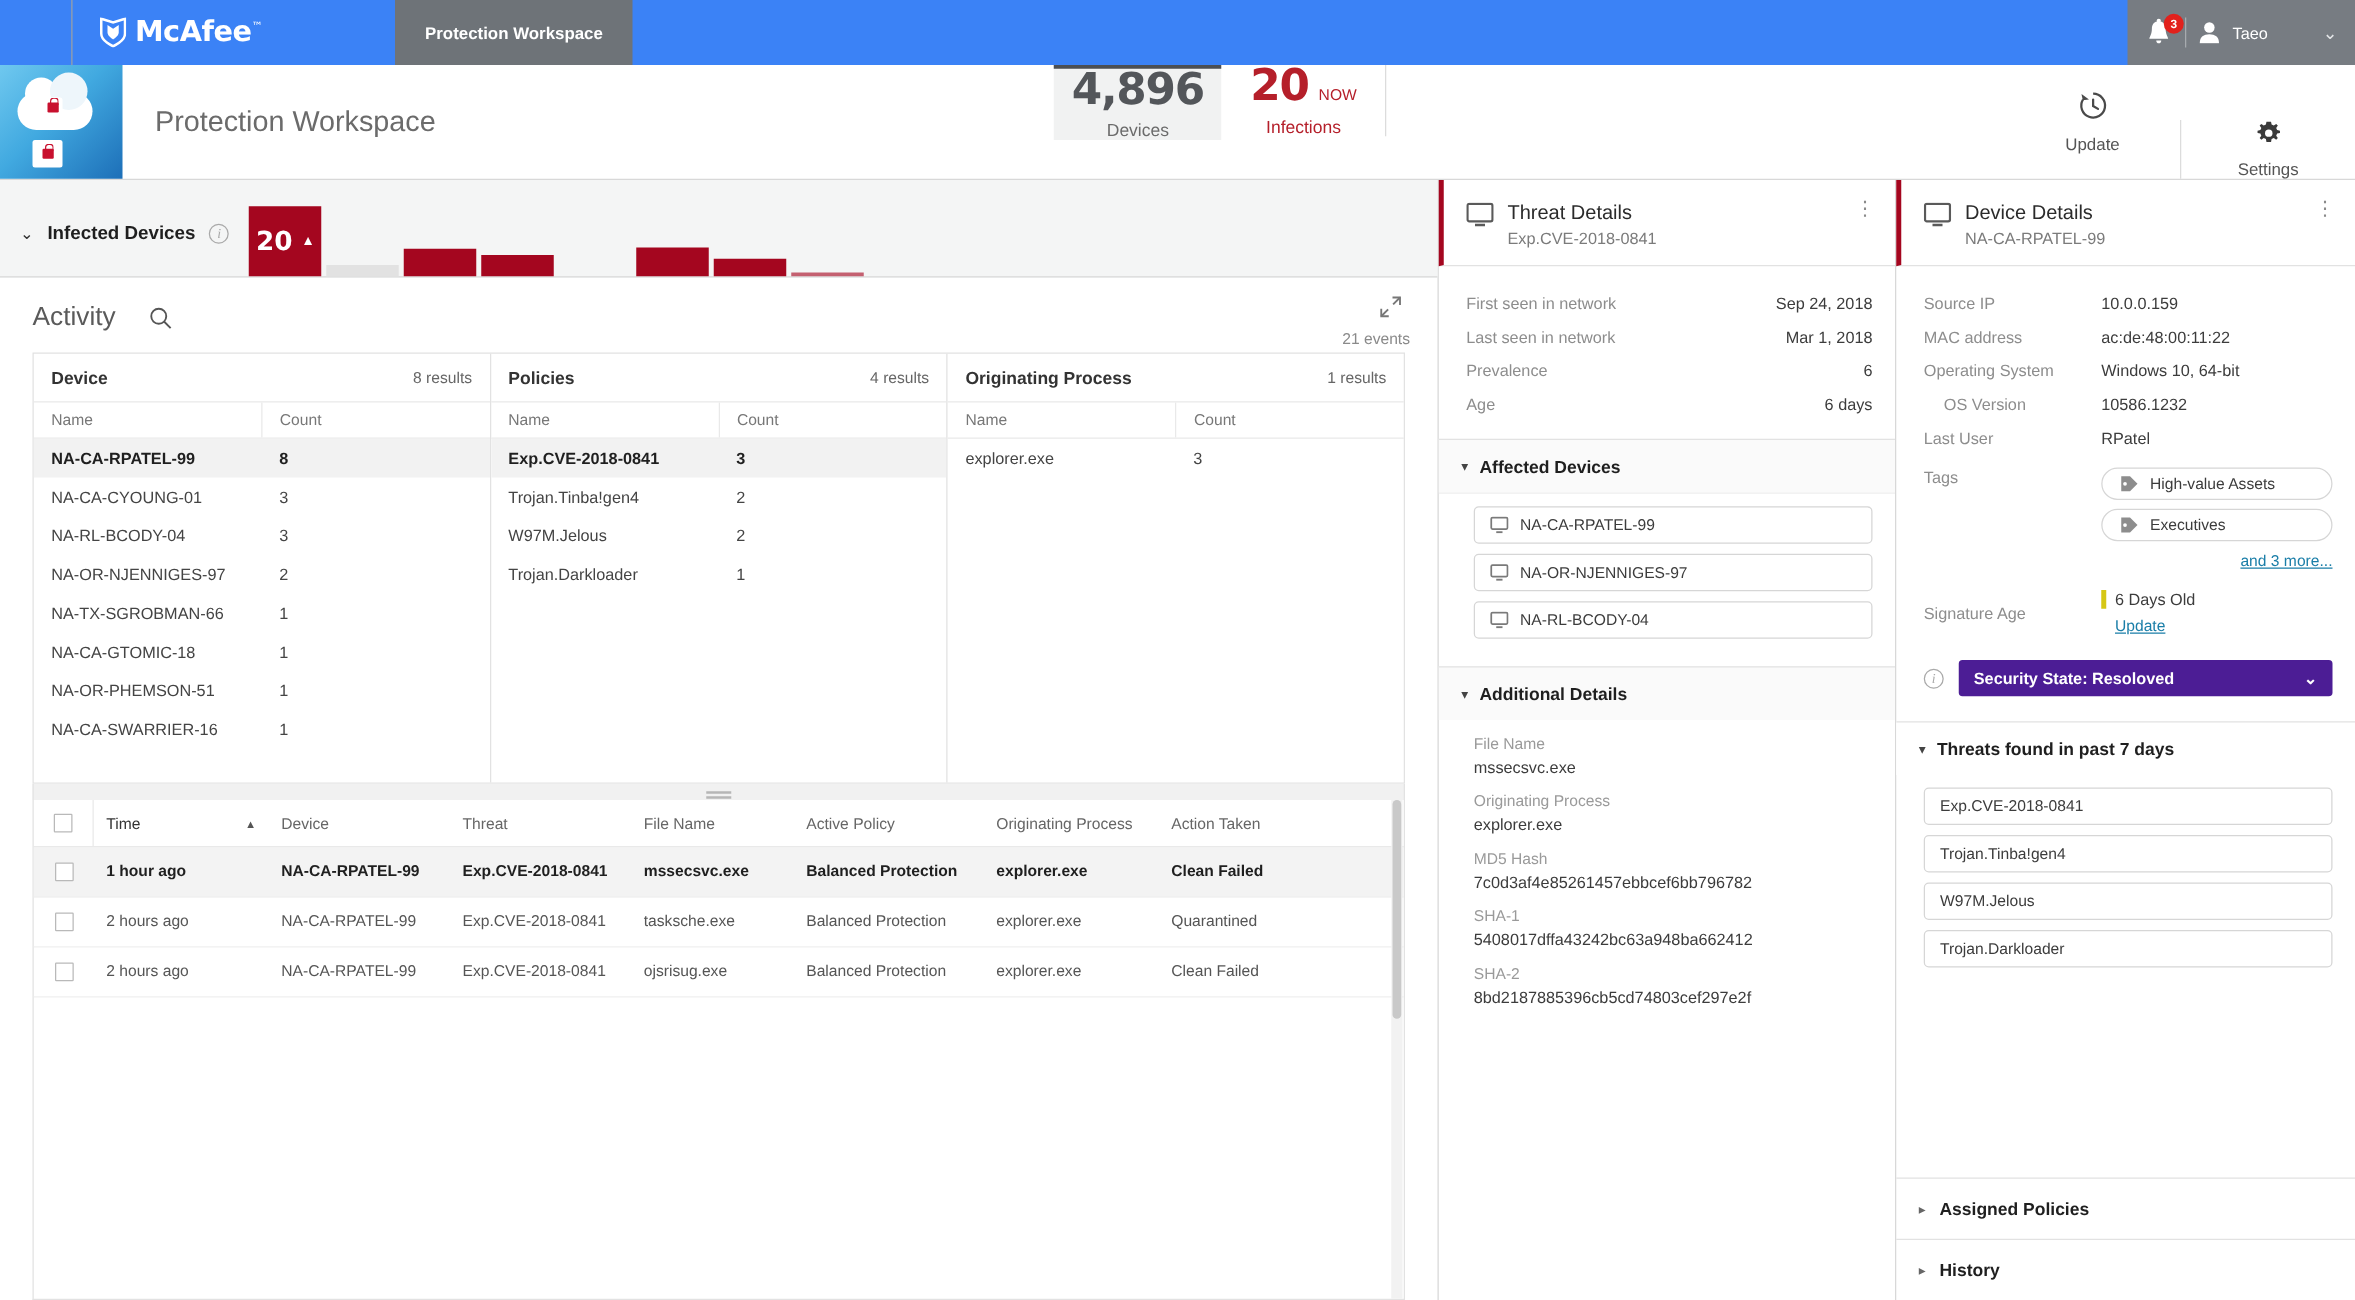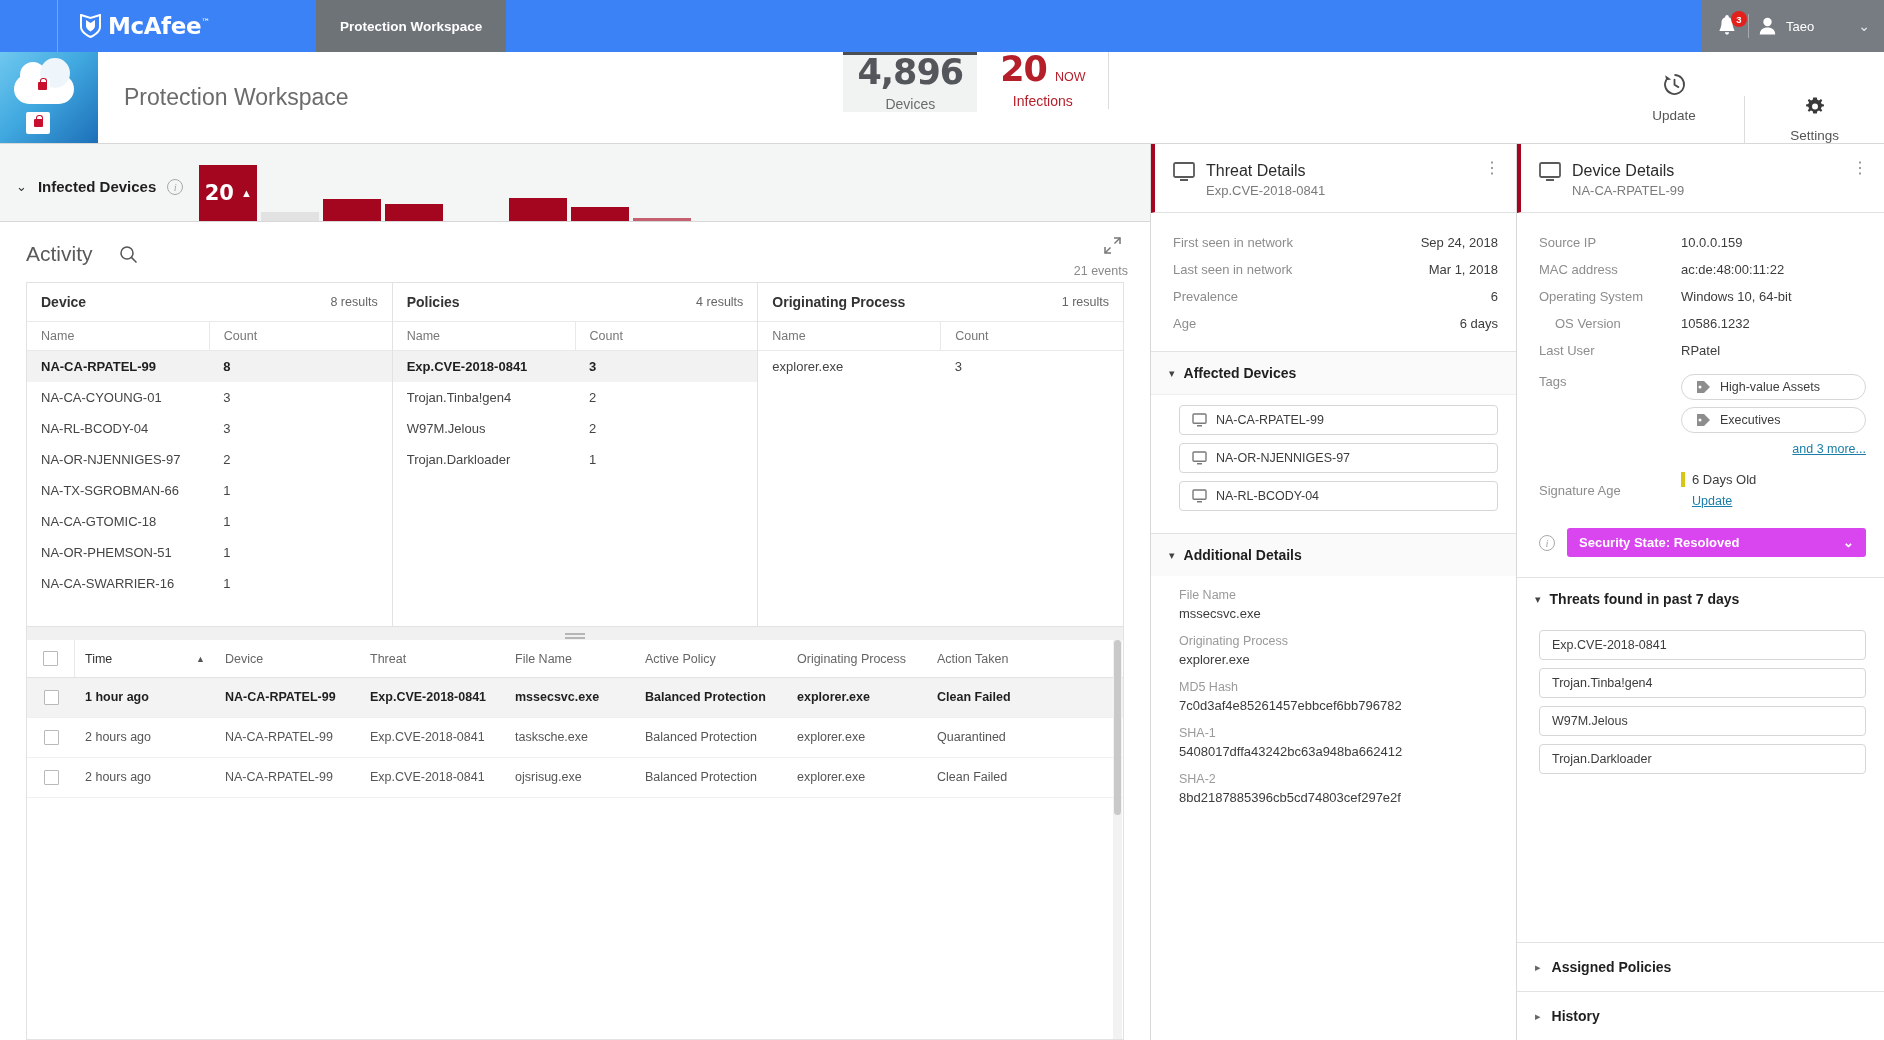--- a/index.html
+++ b/index.html
@@ -180,21 +180,21 @@
               display: flex; align-items: center; gap: 9px; font-size: 12.5px; color: #3c3c3c; background:#fff;}
   .addl { padding: 12px 18px 8px 28px; }
   .addl-item { margin-bottom: 13px; }
   .addl-k { font-size: 12.5px; color: #9a9a9a; margin-bottom: 4px; }
   .addl-v { font-size: 13px; color: #3c3c3c; word-break: break-all; }
   .tag-chip { border: 1px solid #d6d6d6; border-radius: 14px; padding: 5px 14px; margin-bottom: 7px;
               display: flex; align-items: center; gap: 9px; font-size: 12.5px; color: #3c3c3c; }
   .link { color: #1a7ea8; text-decoration: underline; font-size: 12.5px; }
   .sig-row { display: flex; align-items: center; gap: 7px; }
   .sig-bar { width: 4px; height: 15px; background: #d6c715; display: block; }
-  .sec-state { background: #d946ef; color: #fff; font-size: 13px; font-weight: bold;
+  .sec-state { background: #4c1d95; color: #fff; font-size: 13px; font-weight: bold;
                padding: 7px 12px; border-radius: 3px; display: flex; align-items: center;
                justify-content: space-between; gap: 14px; flex: 1; }
   .thr-chips { padding: 10px 18px 14px 22px; }
   .thr-chip { border: 1px solid #d6d6d6; border-radius: 4px; padding: 7px 12px; margin-bottom: 8px;
               font-size: 12.5px; color: #3c3c3c; background: #fff; }
   .p-spacer { flex: 1; }
   .collapsed-sect { border-top: 1px solid #e2e2e2; padding: 16px 18px; display: flex;
                     align-items: center; gap: 11px; }
   .chev-r { font-size: 11px; color: #666; }
   svg { display: block; }

